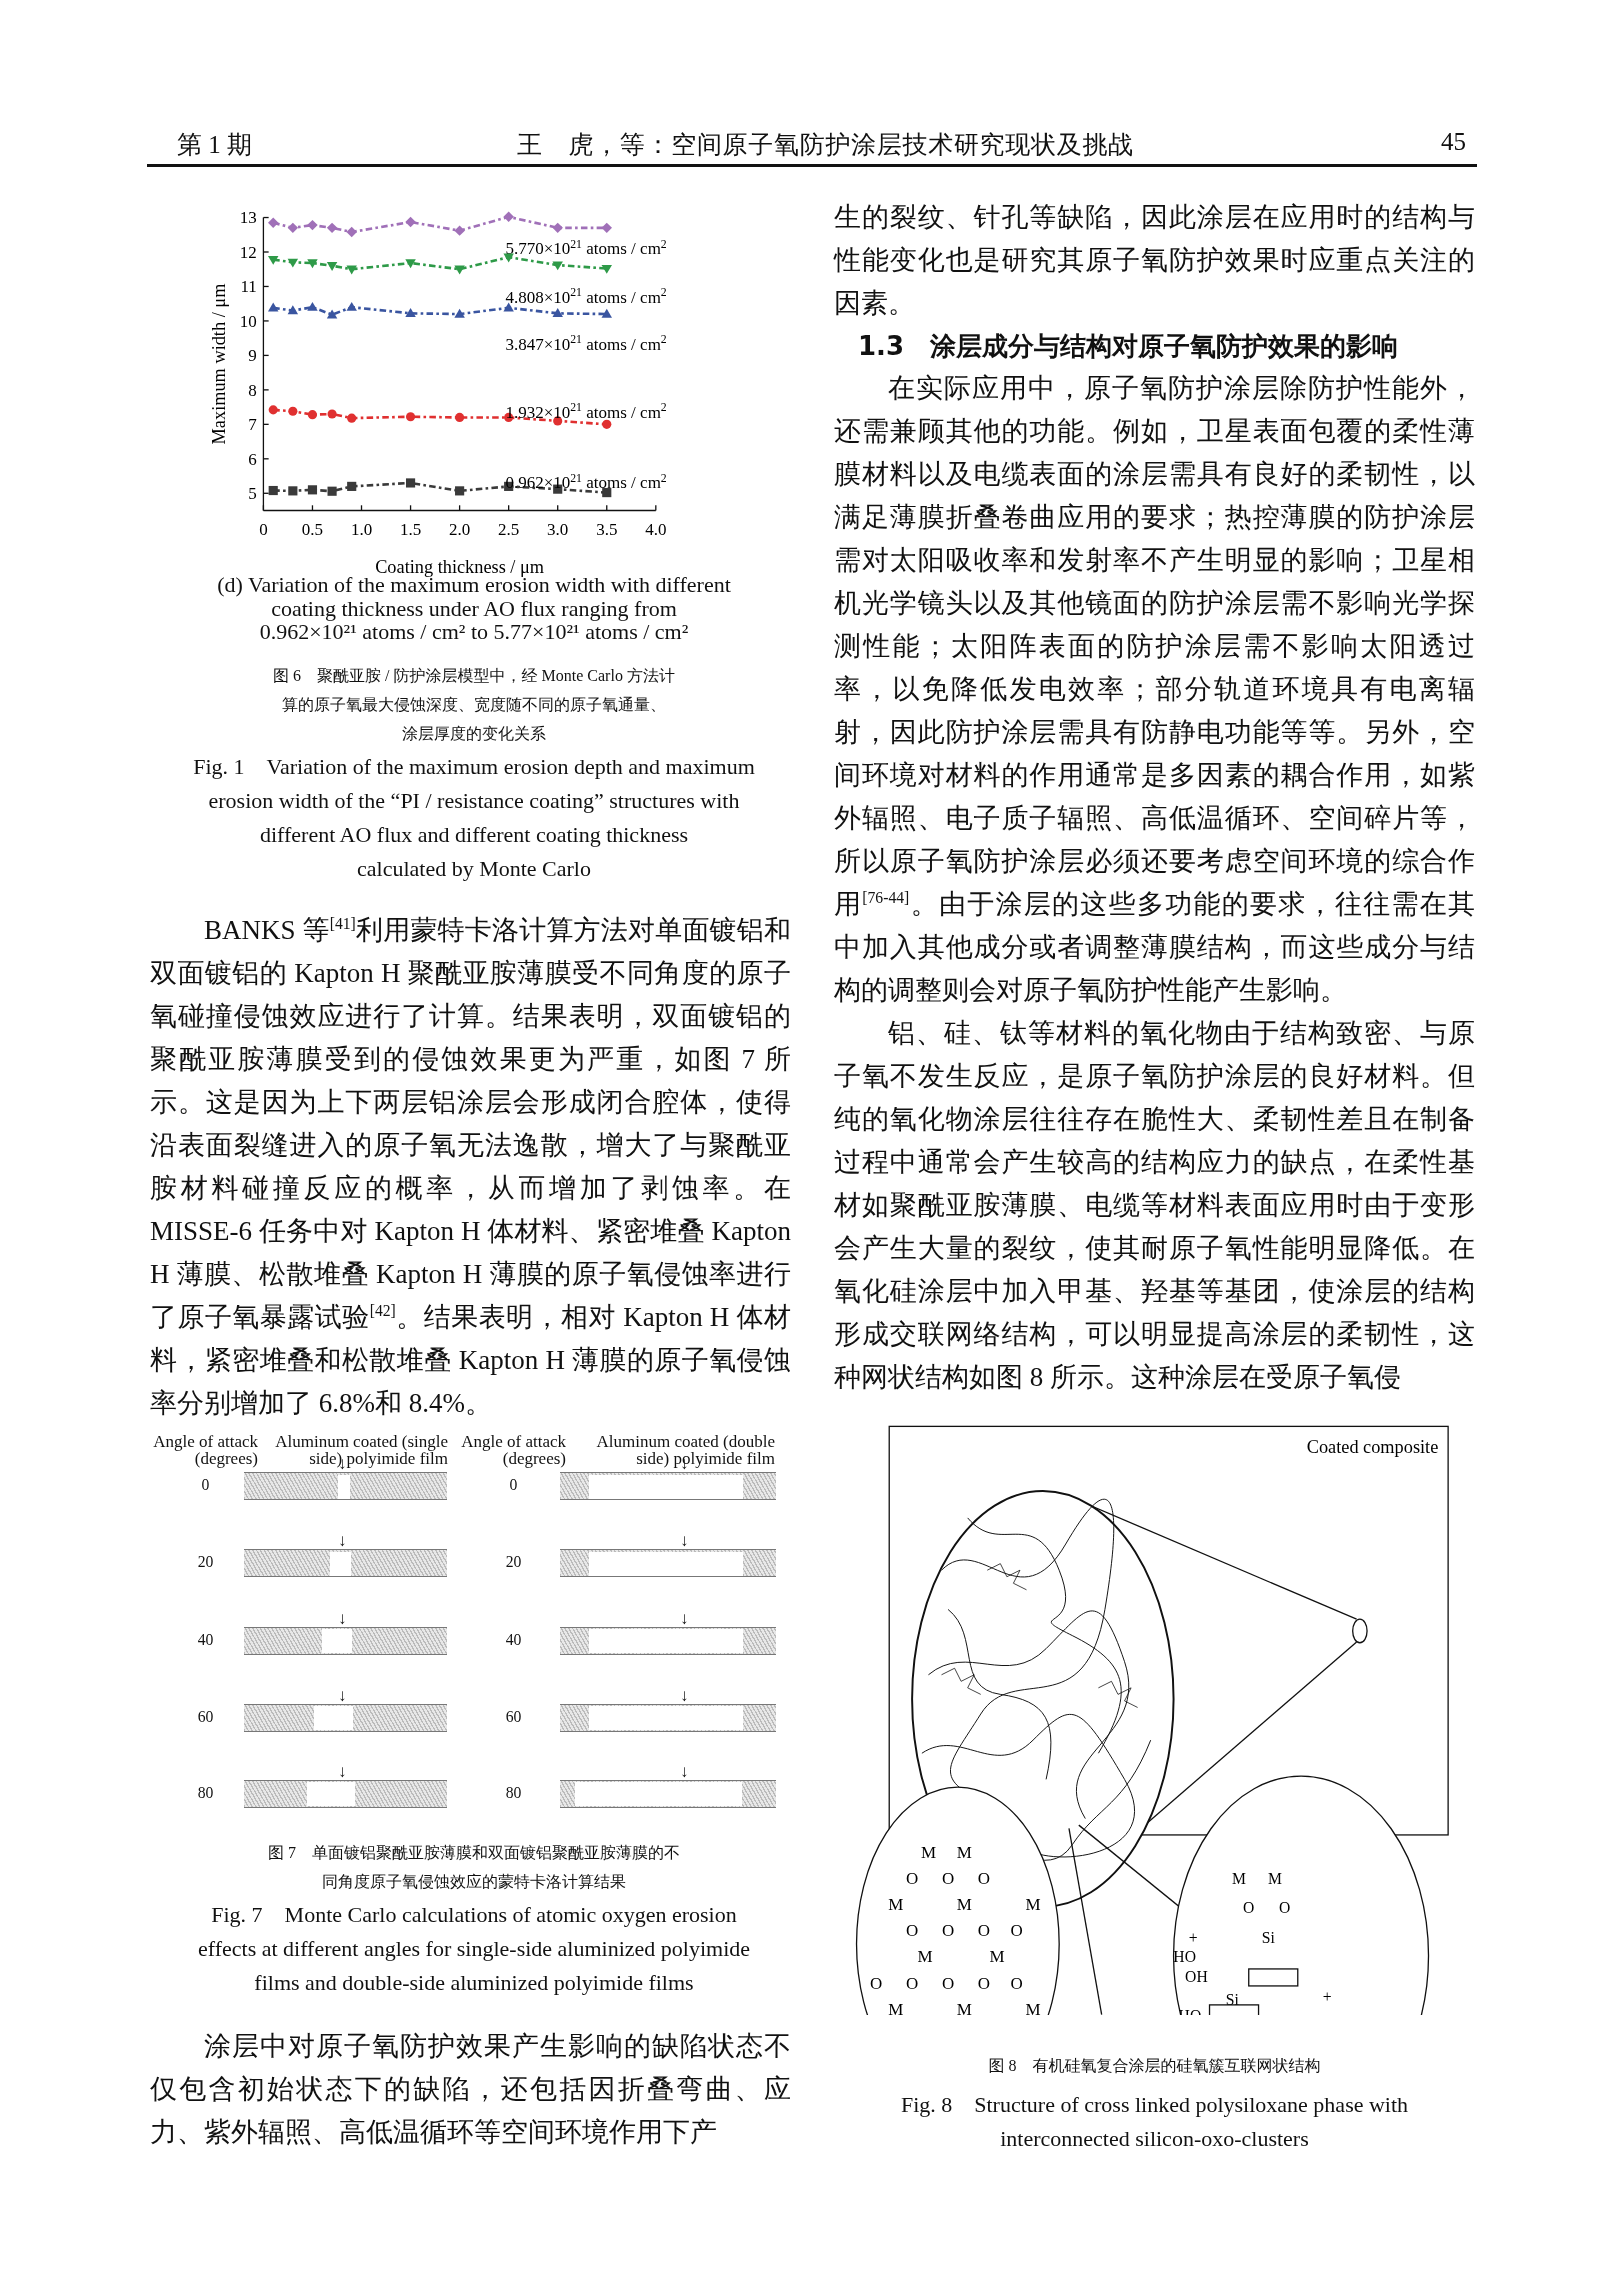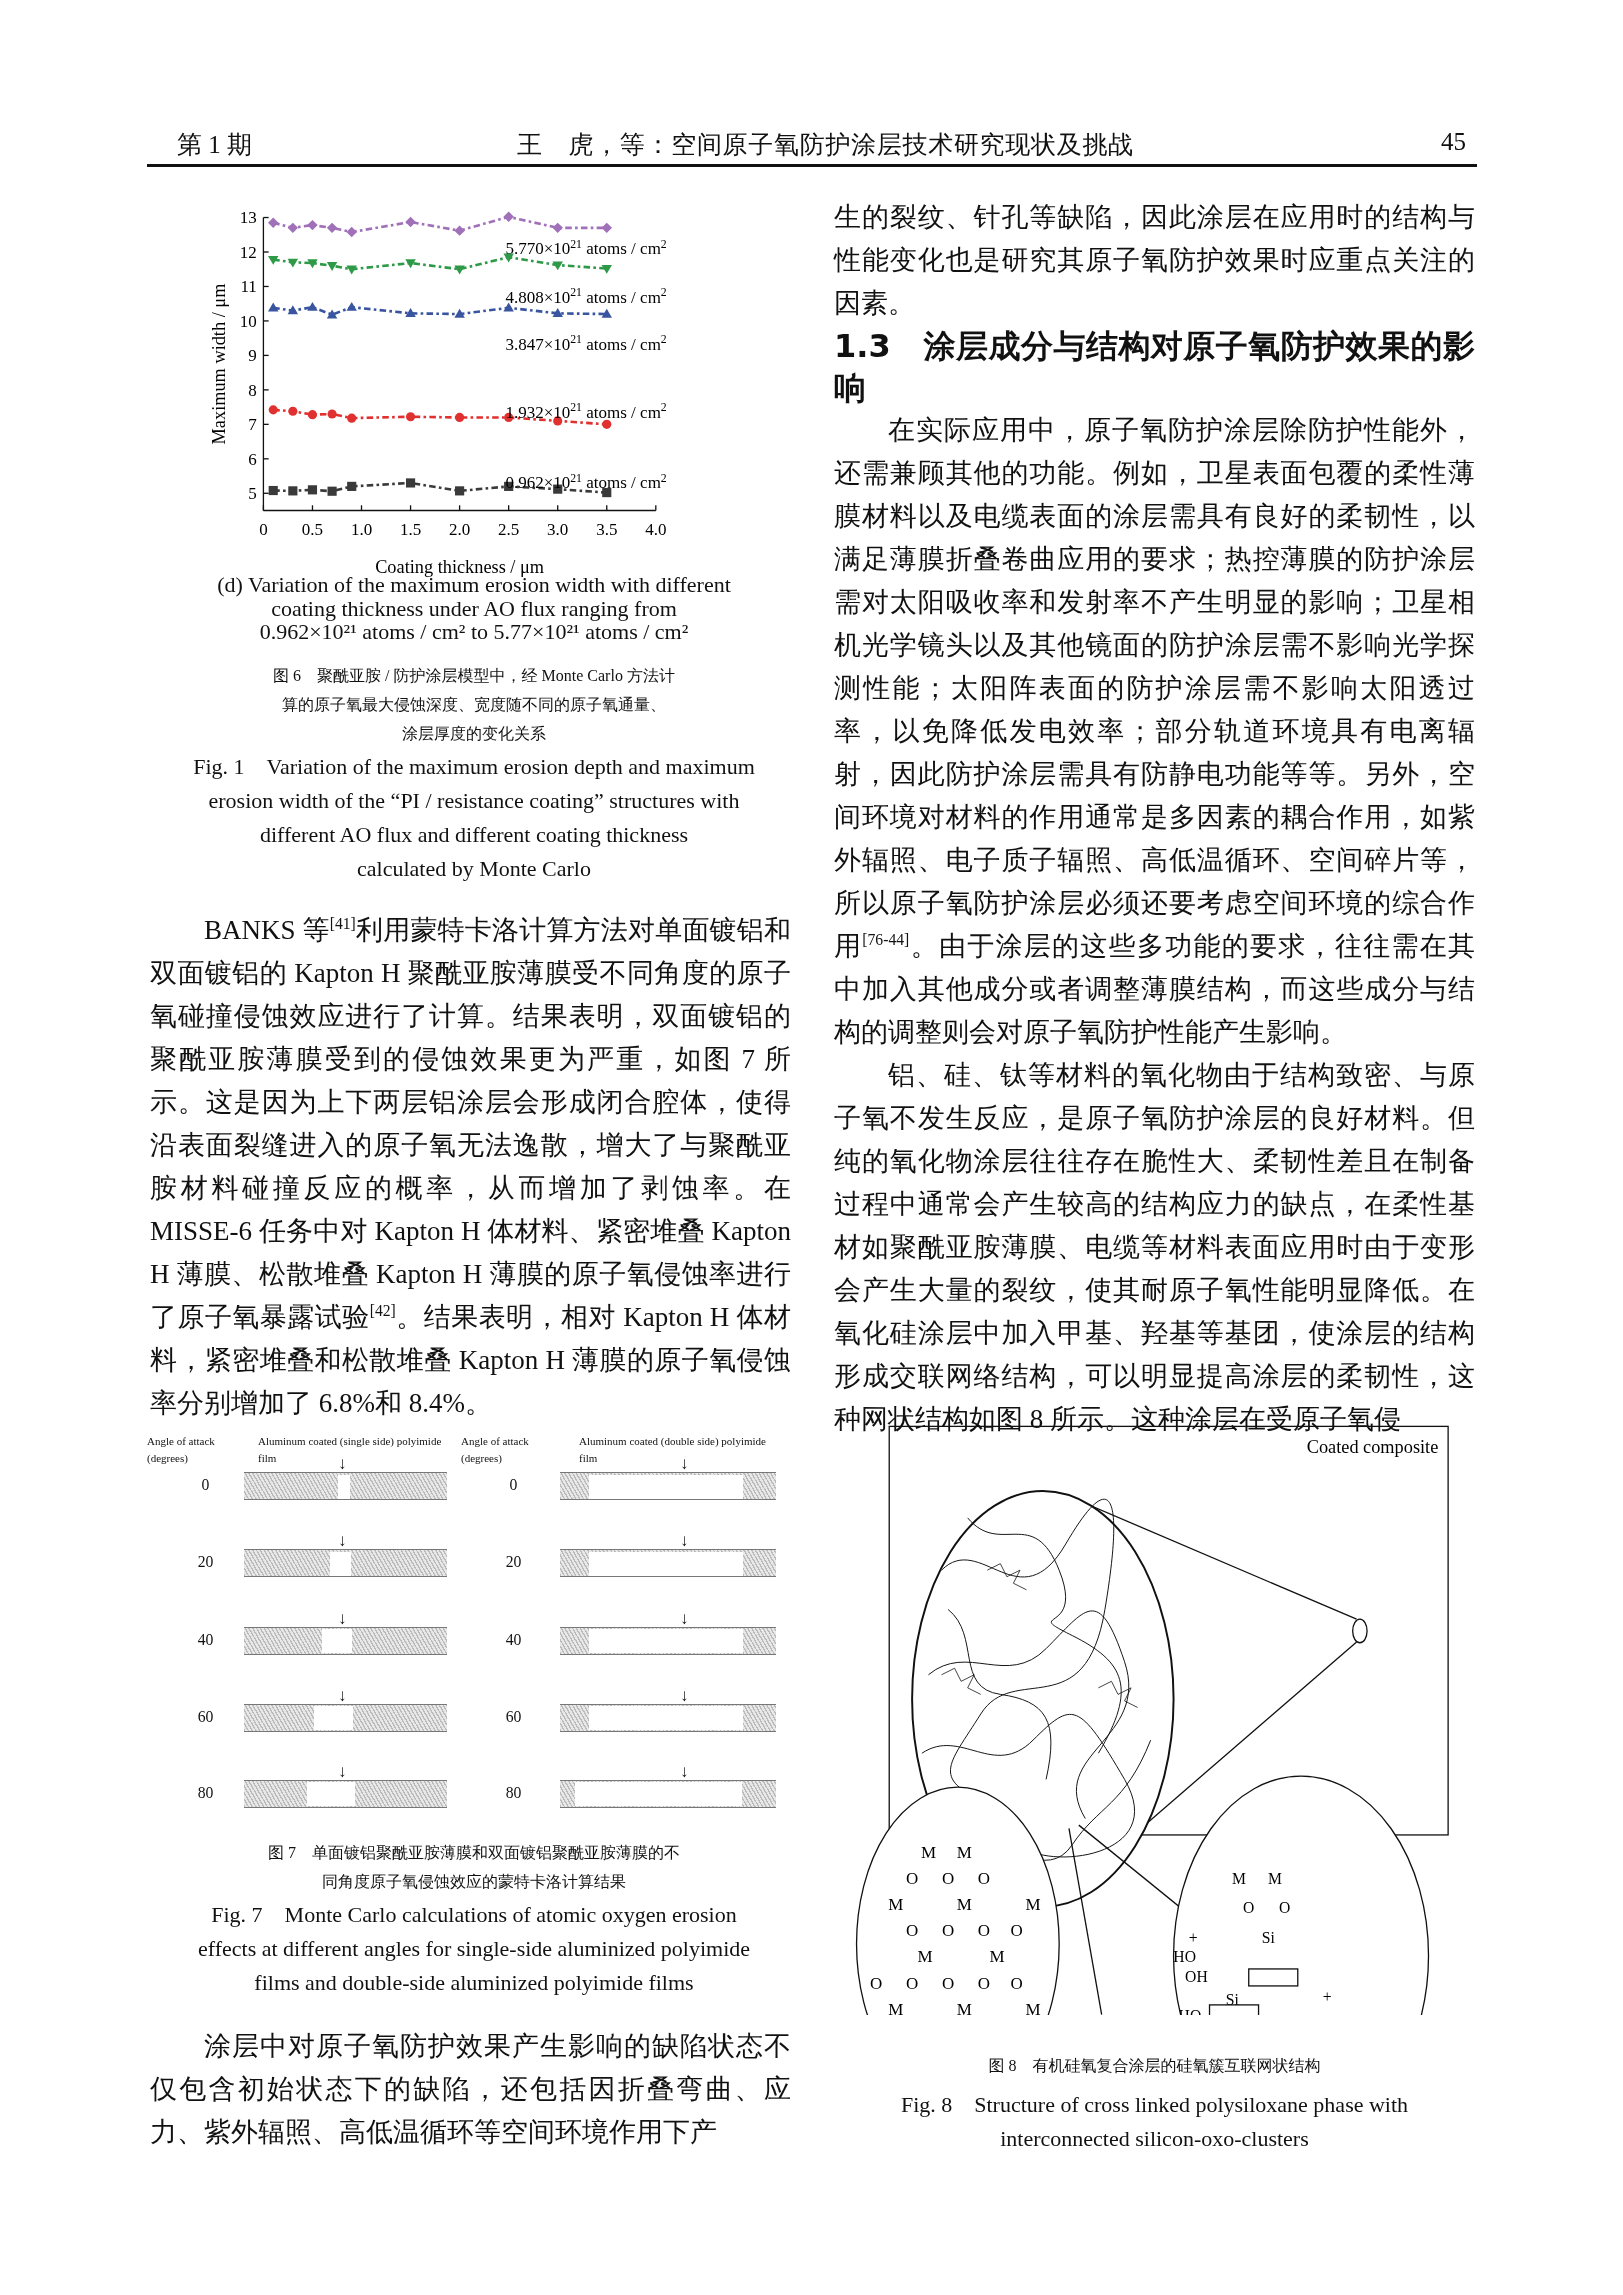--- a/index.html
+++ b/index.html
@@ -10,22 +10,22 @@
   .header .right { position:absolute; right:0; top:0; }
   .header-rule { position:absolute; left:147px; top:164px; width:1330px; height:3.3px; background:#111; }
   .col { position:absolute; }
   .body-text { font-size:27px; line-height:43px; text-align:justify; }
   .body-text p { margin:0; text-indent:2em; }
   .body-text p.noindent { text-indent:0; }
   sup { font-size:15.7px; line-height:0; }
   .caption-cn { font-size:16px; line-height:29px; text-align:center; }
   .caption-en { font-size:22px; line-height:34px; text-align:center; }
   .subcap { font-size:22px; line-height:23.6px; text-align:center; }
-  .section-title { font-family:"DejaVu Sans","Liberation Sans",sans-serif; font-weight:bold; font-size:32px; line-height:42px; }
-  .fig7-head { font-size:11px; line-height:17px; text-align:left; position:absolute; }
+  .section-title { font-family:"DejaVu Sans","Liberation Sans",sans-serif; font-weight:bold; font-size:26px; line-height:42px;margin-left:24px; }
+  .fig7-head { font-size:17px; line-height:17px; text-align:right; position:absolute; }
   .fig7-angle { font-size:15.7px; position:absolute; width:39px; text-align:center; }
   .film { position:absolute; height:26px; border-top:1.3px solid #777; border-bottom:1.3px solid #777;
           background: repeating-linear-gradient(60deg, #bbb 0 1.3px, #e8e8e8 1.3px 3.3px); }
   .cavity { position:absolute; background:#fff; }
   .arrow { position:absolute; font-size:17px; line-height:17px; }
   svg text { font-family:"Liberation Serif","DejaVu Serif",serif; }
 </style>
 </head>
 <body>
 

